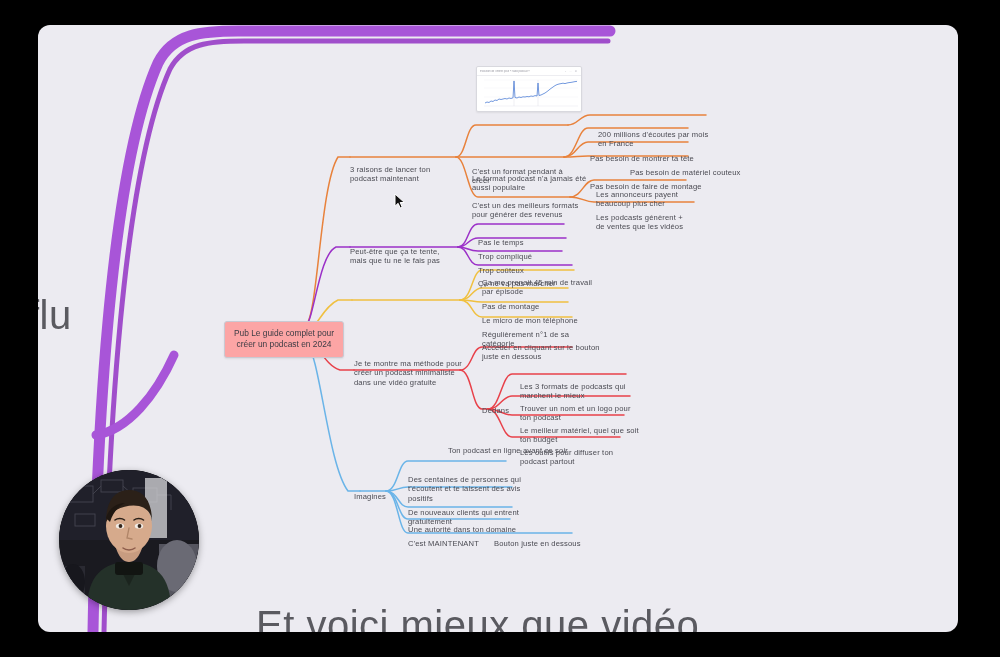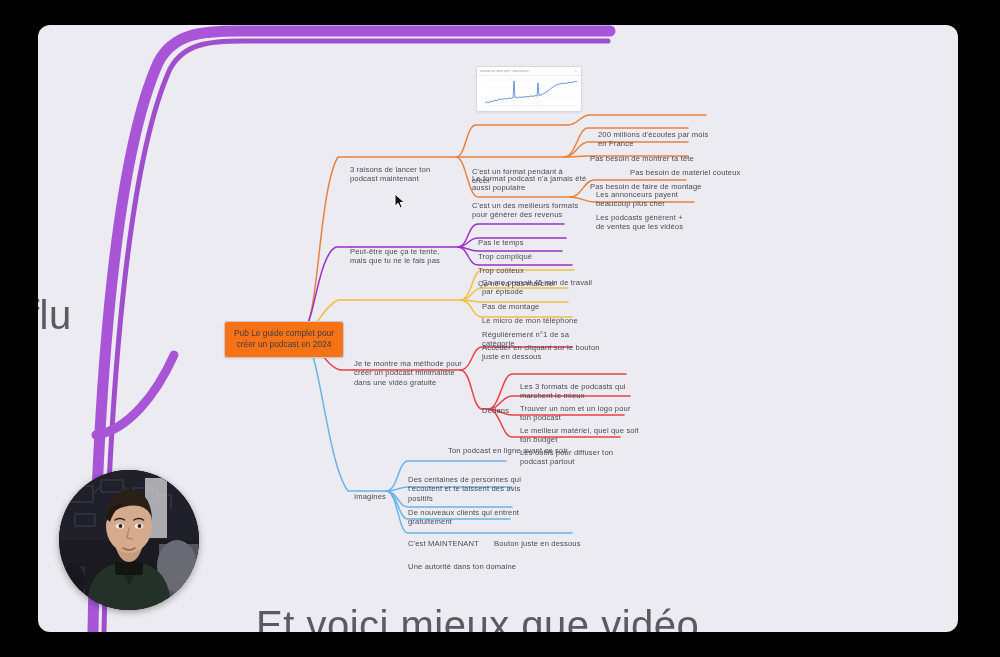--- a/index.html
+++ b/index.html
@@ -33,21 +33,21 @@
     position:absolute;color:#4a4a52;line-height:1.25;
     font-size:7.6px;letter-spacing:.15px;
   }
   .node.w1{width:106px;}
   .node.w2{width:96px;}
   .node.w3{width:120px;}
 
   
   #center-node{
     position:absolute;left:186px;top:296px;width:120px;
-    background:#f97316;border:1px solid #c9c9d2;border-radius:3px;
+    background:#fca5a5;border:1px solid #c9c9d2;border-radius:3px;
     padding:6px 7px;box-sizing:border-box;
     font-size:8.4px;line-height:1.35;color:#3c3c44;text-align:center;
     box-shadow:0 1px 2px rgba(0,0,0,.08);
   }
 
   
   #chart-card{
     position:absolute;left:438px;top:41px;width:104px;height:44px;
     background:#fff;border:1px solid #d8d8de;border-radius:2px;
     overflow:hidden;box-shadow:0 1px 2px rgba(0,0,0,.07);
@@ -179,21 +179,21 @@
     <div class="node" style="left:444px;top:381px;width:34px;">Dedans</div>
     <div class="node w3" style="left:482px;top:357px;">Les 3 formats de podcasts qui marchent le mieux</div>
     <div class="node w3" style="left:482px;top:379px;">Trouver un nom et un logo pour ton podcast</div>
     <div class="node w3" style="left:482px;top:401px;">Le meilleur matériel, quel que soit ton budget</div>
     <div class="node w3" style="left:482px;top:423px;">Les outils pour diffuser ton podcast partout</div>
 
     <div class="node" style="left:316px;top:467px;width:34px;">Imagines</div>
     <div class="node w3" style="left:370px;top:421px;margin-left:40px;">Ton podcast en ligne avant ce soir</div>
     <div class="node w3" style="left:370px;top:450px;">Des centaines de personnes qui t'écoutent et te laissent des avis positifs</div>
     <div class="node w3" style="left:370px;top:483px;">De nouveaux clients qui entrent gratuitement</div>
-    <div class="node w3" style="left:370px;top:500px;margin-top:37px;">Une autorité dans ton domaine</div>
+    <div class="node w3" style="left:370px;top:500px;">Une autorité dans ton domaine</div>
     <div class="node" style="left:370px;top:514px;width:80px;">C'est MAINTENANT</div>
     <div class="node" style="left:456px;top:514px;width:90px;">Bouton juste en dessous</div>
 
     <div id="chart-card">
       <div class="cc-head">
         <span class="cc-title">Évolution de l'intérêt pour « radio podcast »</span>
         <span class="cc-ctrls">⌄ ⋯ ⊡</span>
       </div>
       <svg width="104" height="34" viewBox="0 0 104 34">
         <line x1="7" y1="30" x2="101" y2="30" stroke="#e6e6ec" stroke-width="0.5"></line>

